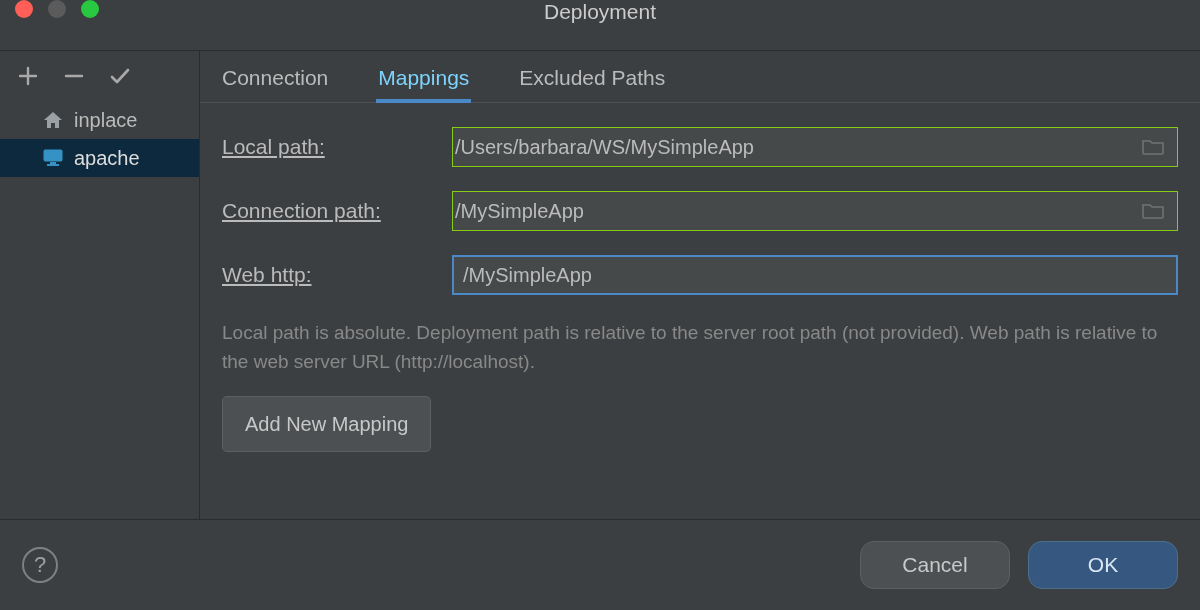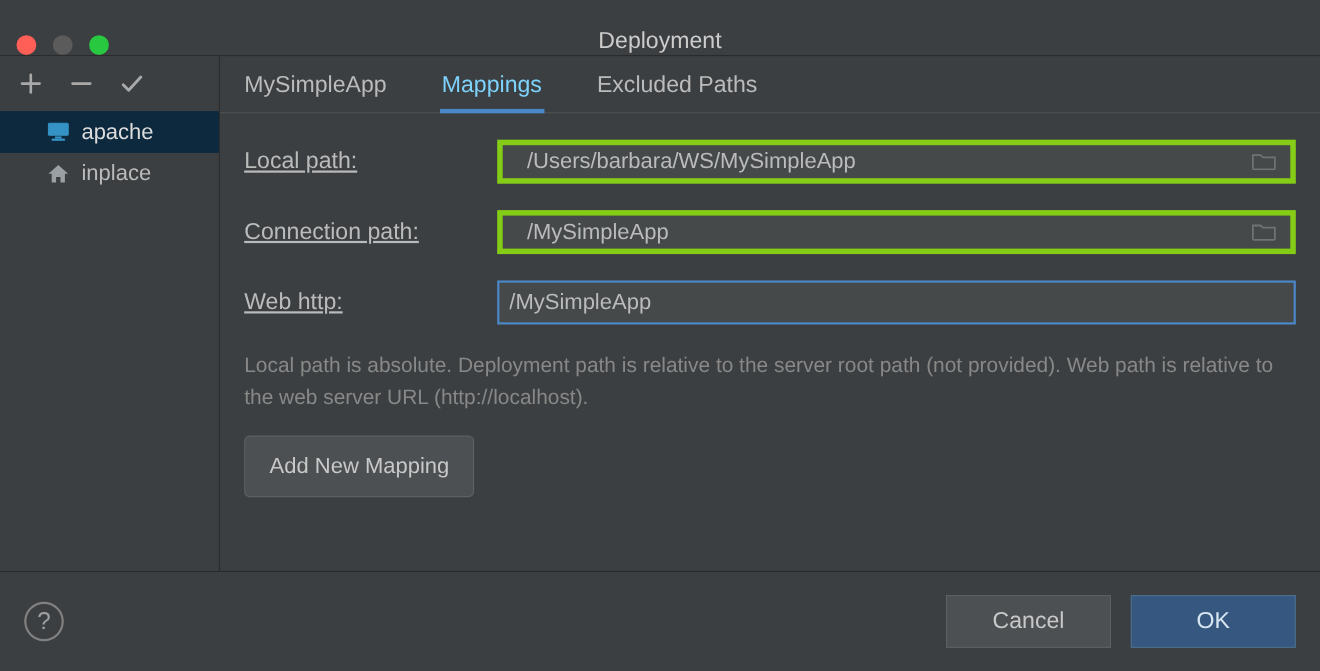--- a/index.html
+++ b/index.html
@@ -7,21 +7,21 @@
   body {
     background: #3c3f41;
     font-family: -apple-system, "Helvetica Neue", Arial, sans-serif;
     font-size: 20px;
     color: #bbbbbb;
   }
   
   .titlebar {
     height: 50px;
     display: flex;
-    align-items: flex-end;
+    align-items: flex-start;
     position: relative;
     background: #3c3f41;
   }
   .traffic-lights {
     display: flex;
     gap: 15px;
     padding-left: 15px;
   }
   .traffic-light {
     width: 18px; height: 18px;
@@ -133,24 +133,24 @@
   .form-label {
     width: 230px;
     color: #bbbbbb;
     font-size: 21px;
     text-decoration: underline;
   }
   .field-wrap {
     flex: 1;
     height: 40px;
     background: #45494a;
-    border: 5px solid #84cc16;
-    display: flex;
-    align-items: center;
-    padding: 0 10px 0 22px;
+    border: 1px solid #84cc16;
+    display: flex;
+    align-items: center;
+    padding: 0 10px 0 2px;
     position: relative;
   }
   .field-wrap.focused {
     border: 2px solid #4a88c7;
     padding: 0 9px;
   }
   .field-input {
     flex: 1;
     background: transparent;
     border: none;
@@ -198,21 +198,21 @@
     border-radius: 50%;
     display: flex; align-items: center; justify-content: center;
     color: #a0a0a0;
     font-size: 22px;
     cursor: pointer;
   }
   .footer-spacer { flex: 1; }
   .footer-btn {
     height: 48px;
     min-width: 150px;
-    border-radius: 0;
+    border-radius: 14px;
     font-size: 21px;
     display: flex; align-items: center; justify-content: center;
     cursor: pointer;
     margin-left: 18px;
   }
   .btn-cancel {
     background: #4c5052;
     border: 1px solid #5e6060;
     color: #c8c8c8;
   }
@@ -248,44 +248,44 @@
             <path d="M2 10h16" stroke="#a9a9a9" stroke-width="2.4" stroke-linecap="round"></path>
           </svg>
       </div>
       <div class="tool-icon">
         <svg width="24" height="24" viewBox="0 0 24 24">
             <path d="M4 13l5 5L20 6" stroke="#a9a9a9" stroke-width="2.6" fill="none" stroke-linecap="round" stroke-linejoin="round"></path>
           </svg>
       </div>
     </div>
     <div class="server-list">
+      <div class="server-item">
+        <span class="server-icon">
+          <svg width="20" height="18" viewBox="0 0 20 18">
+              <path d="M10 1 L19 9 H16 V17 H12 V12 H8 V17 H4 V9 H1 Z" fill="#9aa0a3"></path>
+            </svg>
+        </span>
+        <span>inplace</span>
+      </div>
       <div class="server-item selected">
         <span class="server-icon">
           <svg width="20" height="18" viewBox="0 0 20 18">
               <rect x="1" y="1" width="18" height="11" rx="1" fill="#3592c4" stroke="#3592c4"></rect>
               <rect x="7" y="13" width="6" height="2" fill="#3592c4"></rect>
               <rect x="4" y="15" width="12" height="2" fill="#3592c4"></rect>
             </svg>
         </span>
         <span>apache</span>
       </div>
-      <div class="server-item">
-        <span class="server-icon">
-          <svg width="20" height="18" viewBox="0 0 20 18">
-              <path d="M10 1 L19 9 H16 V17 H12 V12 H8 V17 H4 V9 H1 Z" fill="#9aa0a3"></path>
-            </svg>
-        </span>
-        <span>inplace</span>
-      </div>
     </div>
   </div>
 
   <div class="content">
     <div class="tabs">
-      <div class="tab">MySimpleApp</div>
+      <div class="tab">Connection</div>
       <div class="tab active">Mappings</div>
       <div class="tab">Excluded Paths</div>
     </div>
 
     <div class="form">
       
       <div class="form-row">
         <div class="form-label">Local path:</div>
         <div class="field-wrap">
           <input class="field-input" type="text" value="/Users/barbara/WS/MySimpleApp" style="">

